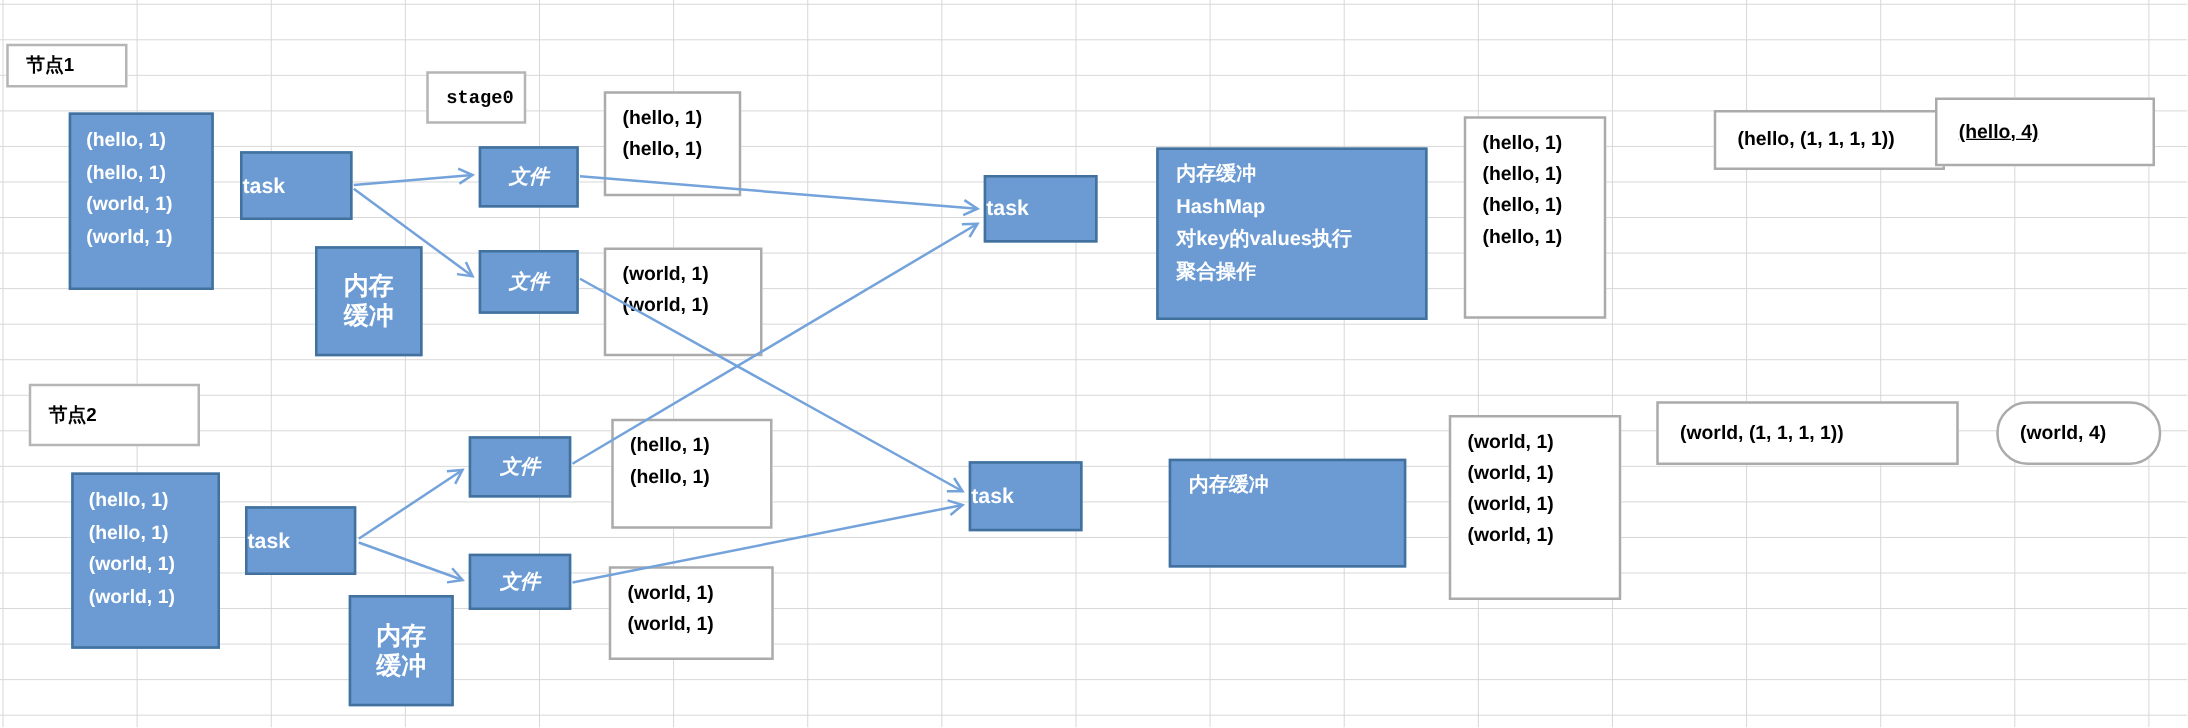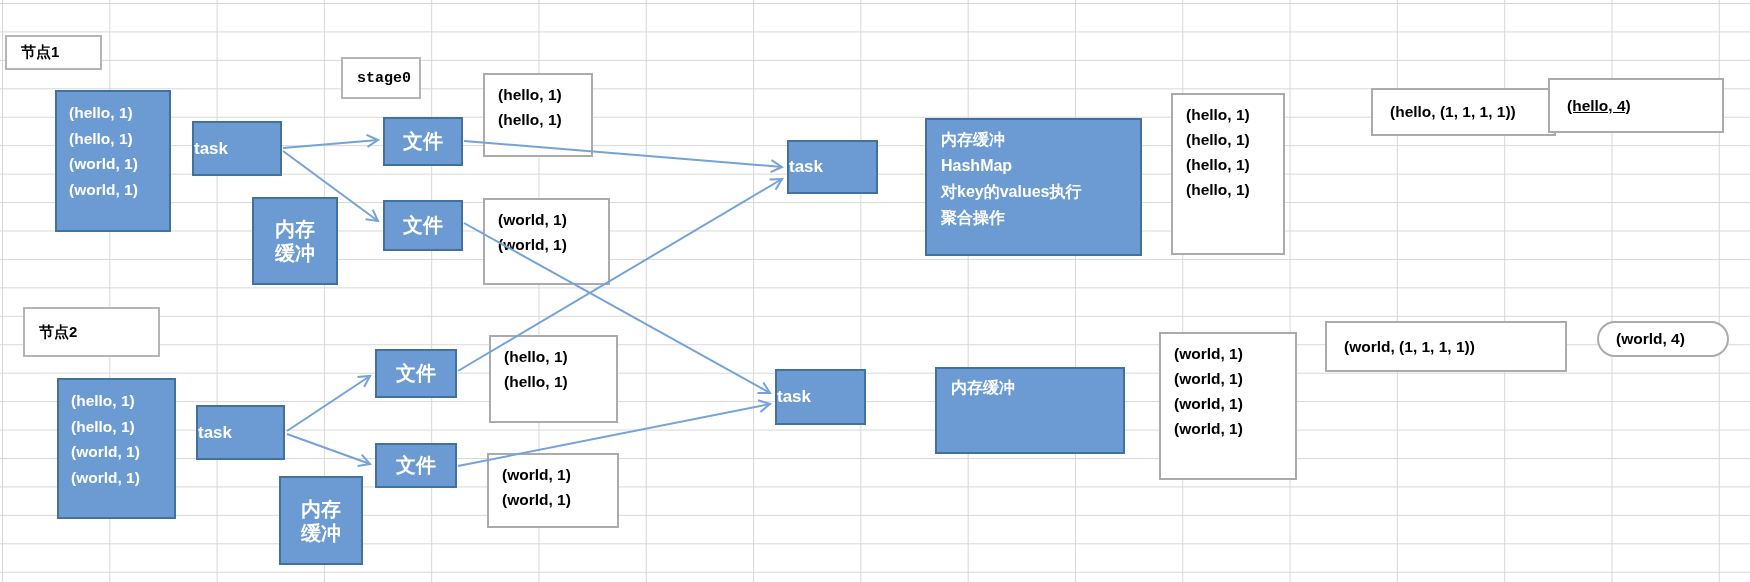--- a/index.html
+++ b/index.html
@@ -46,22 +46,22 @@
     font-size:15.5px;
     font-weight:600;
     line-height:25.5px;
     padding:8px 0 0 12px;
   }
   .task{
     font-size:17px;font-weight:bold;
     display:flex;align-items:center;
   }
   .file{
-    font-size:20px;font-weight:600;
-    display:flex;align-items:center;justify-content:center;
+    font-size:16px;font-weight:600;
+    display:flex;align-items:center;justify-content:center;font-style:italic;
   }
   .membuf{
     font-size:20px;font-weight:600;
     line-height:24px;
     display:flex;align-items:center;justify-content:center;
     text-align:center;
   }
   .membuf-wide{
     font-size:16px;font-weight:600;
     padding:9px 0 0 14px;
@@ -150,21 +150,21 @@
 (world, 1)
 (world, 1)
 (world, 1)</div>
 
   <div class="box whitebox single" style="left:1327px;top:88px;width:185px;height:48px;margin-left:44px;">(hello, (1, 1, 1, 1))</div>
 
   <div class="box whitebox single" style="left:1325px;top:321px;width:242px;height:51px;">(world, (1, 1, 1, 1))</div>
 
   <div class="box whitebox single" style="left:1548px;top:78px;width:176px;height:55px;text-decoration:underline;">(hello, 4)</div>
 
-  <div class="box whitebox single" style="left:1597px;top:321px;width:132px;height:36px;border-radius:25px;">(world, 4)</div>
+  <div class="box whitebox single" style="left:1597px;top:321px;width:132px;height:51px;border-radius:25px;">(world, 4)</div>
 
   <svg id="arrow-layer" width="1750" height="582" viewBox="0 0 1750 582">
     <defs>
       <marker id="arrowhead" markerUnits="userSpaceOnUse" markerWidth="18" markerHeight="18" refX="13" refY="8" orient="auto">
         <path d="M2,2 L13,8 L2,14" fill="none" stroke="#74a2da" stroke-width="2"></path>
       </marker>
     </defs>
     <g stroke="#74a2da" stroke-width="2" fill="none">
       <line x1="283" y1="148" x2="378" y2="140" marker-end="url(#arrowhead)"></line>
       <line x1="283" y1="151" x2="378" y2="221" marker-end="url(#arrowhead)"></line>

